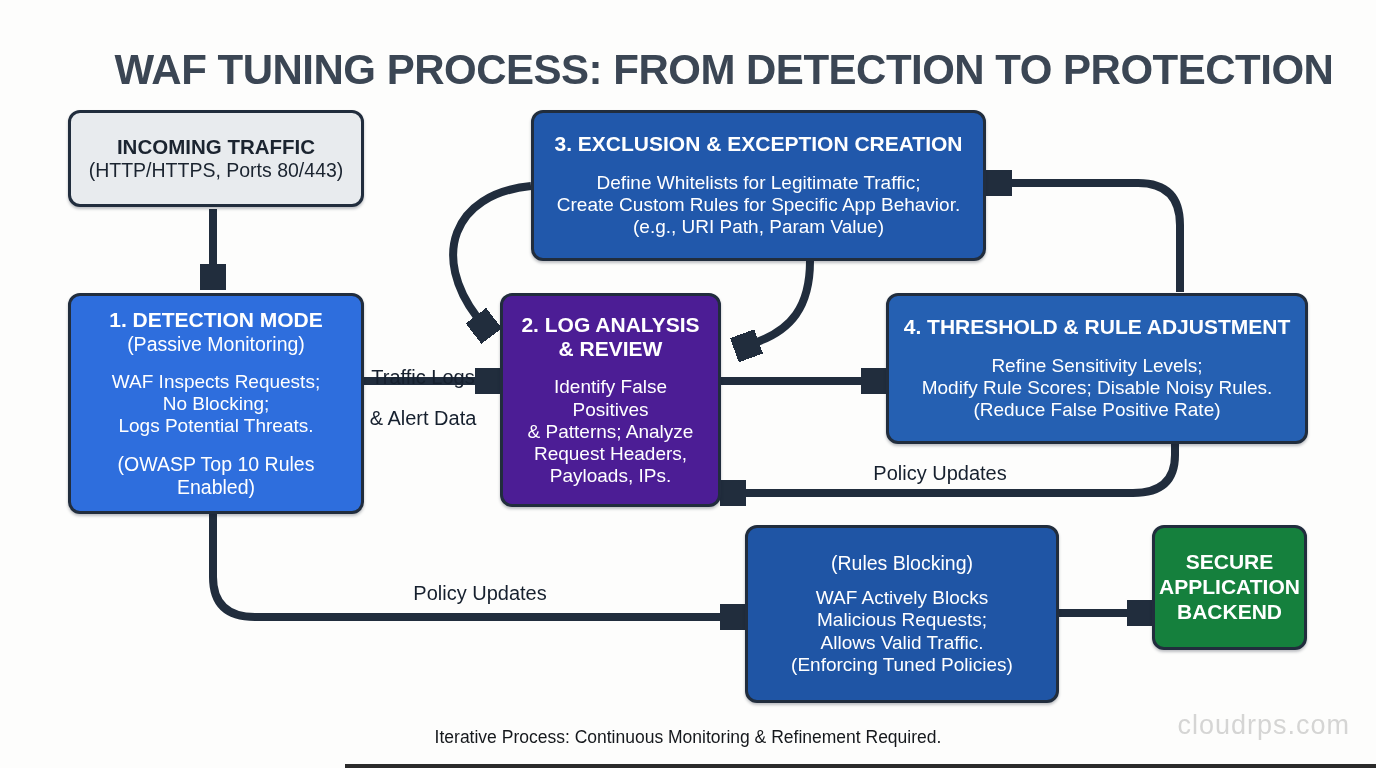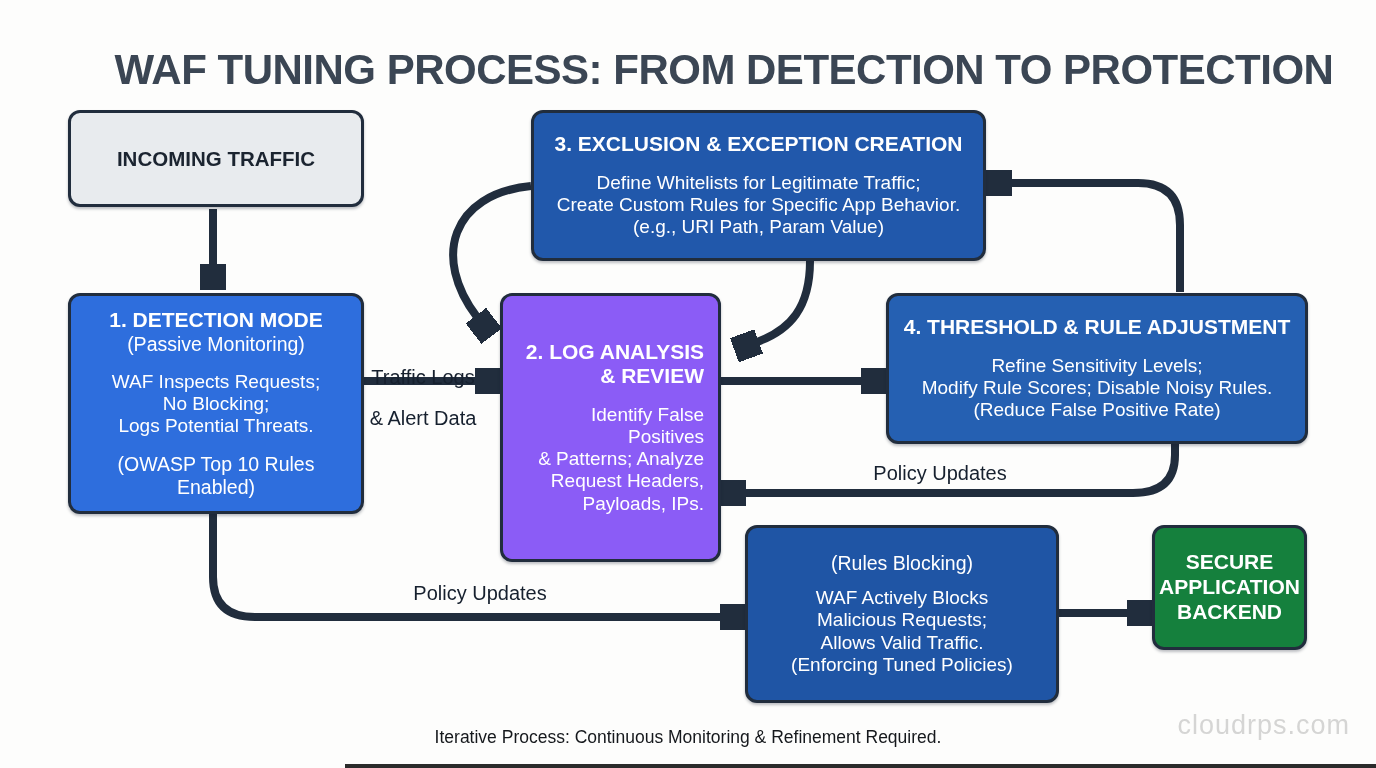--- a/index.html
+++ b/index.html
@@ -12,21 +12,21 @@
     display:flex;flex-direction:column;justify-content:center;align-items:center;
     text-align:center;color:#fff;padding:8px 14px;box-shadow:0 2px 3px rgba(20,30,45,.28);}
   .node-title{font-weight:700;font-size:21px;line-height:1.16;}
   .node-sub{font-size:19.5px;line-height:1.2;}
   .node-body{font-size:19px;line-height:1.17;margin-top:15px;white-space:pre-line;}
   .node-footer{font-size:19.5px;margin-top:15px;}
   .n-incoming{left:68px;top:110px;width:296px;height:97px;background:#e8ebee;color:#1b2430;}
   .n-incoming .node-title{font-size:20.5px;}
   .n-incoming .node-sub{font-size:19.5px;}
   .n-detection{left:68px;top:293px;width:296px;height:221px;background:#2e6edd;}
-  .n-log{left:500px;top:293px;width:221px;height:269px;background:#8b5cf6;text-align:right;}
+  .n-log{left:500px;top:293px;width:221px;height:214px;background:#4c1d95;}
   .n-exclusion{left:531px;top:110px;width:455px;height:151px;background:#2158ab;}
   .n-threshold{left:886px;top:293px;width:422px;height:151px;background:#2560b2;}
   .n-tuned{left:745px;top:525px;width:314px;height:178px;background:#1f55a5;}
   .n-tuned .node-body{margin-top:12px;}
   .n-backend{left:1152px;top:525px;width:155px;height:125px;background:#15803d;}
   .n-backend .node-title{white-space:pre-line;font-size:21px;line-height:1.18;}
   .edge-label{position:absolute;color:#16202e;font-size:20px;text-align:center;white-space:pre-line;}
   .el-tl1{left:352px;top:366px;width:142px;}
   .el-tl2{left:352px;top:407px;width:142px;}
   .el-pu-right{left:850px;top:462px;width:180px;}
@@ -57,20 +57,21 @@
     <path d="M1180,292 V225 Q1180,183 1138,183 H1010" marker-end="url(#ah)"></path>
     <path d="M531,186 C451,194 432,258 477,317" marker-end="url(#ah)"></path>
     <path d="M810,261 C810,308 790,330 757,342" marker-end="url(#ah)"></path>
     <path d="M1175,444 V455 Q1175,493 1133,493 H744" marker-end="url(#ah)"></path>
     <path d="M213,514 V577 Q213,617 255,617 H722" marker-end="url(#ah)"></path>
     <path d="M1059,613 H1129" marker-end="url(#ah)"></path>
   </svg>
 
   <div class="node n-incoming">
     <div class="node-title">INCOMING TRAFFIC</div>
+    <div class="node-sub">(HTTP/HTTPS, Ports 80/443)</div>
   </div>
 
   <div class="node n-detection">
     <div class="node-title">1. DETECTION MODE</div>
     <div class="node-sub">(Passive Monitoring)</div>
     <div class="node-body">WAF Inspects Requests;
 No Blocking;
 Logs Potential Threats.</div>
     <div class="node-footer">(OWASP Top 10 Rules Enabled)</div>
   </div>

